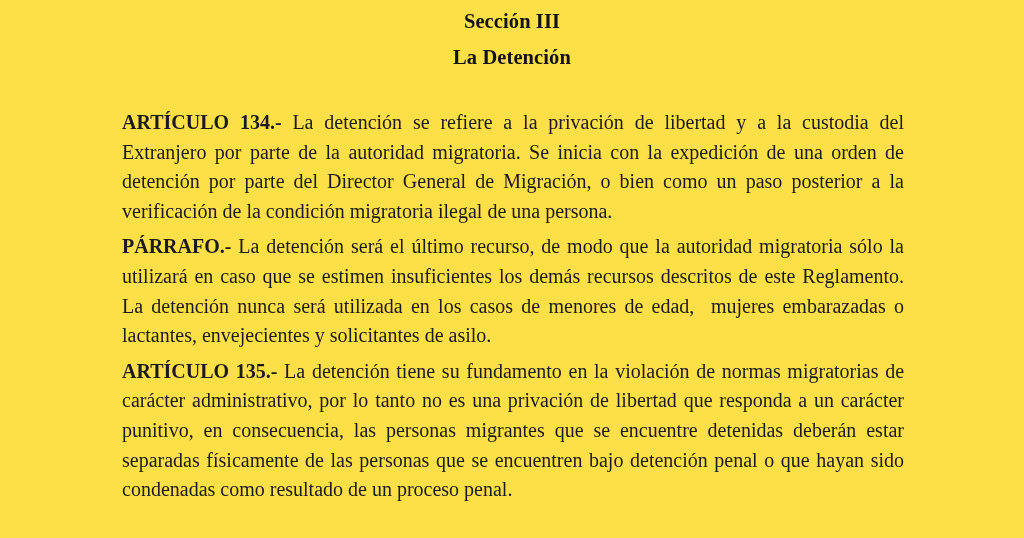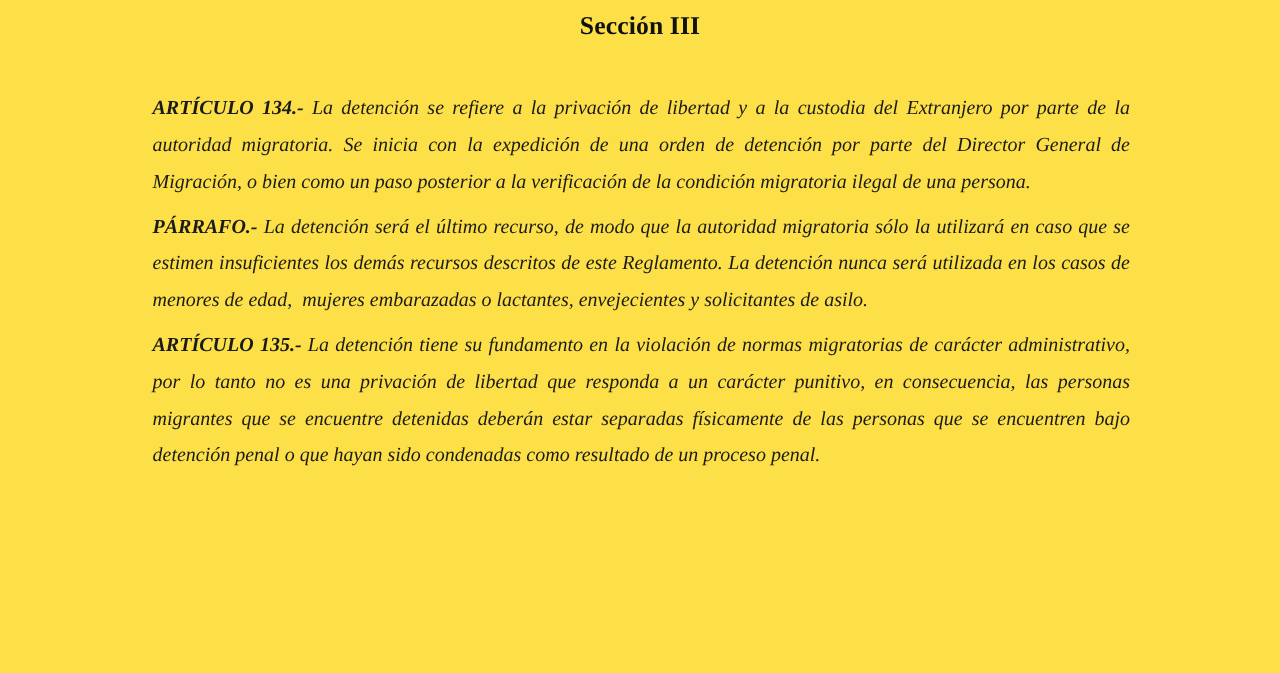--- a/index.html
+++ b/index.html
@@ -49,25 +49,24 @@
   .body-block {
     margin-top: 36px;
     padding-left: 122px;
     padding-right: 104px;
   }
 
   p.para {
     margin: 0 16px 6px 0;
     text-align: justify;
     text-justify: inter-word;
-    font-size: 16px;
+    font-size: 20px;
     line-height: 29.6px;
     color: #1a1a1a;
     hyphens: none;
-    font-style: italic;
   }
 
   p.para:last-child {
     margin-bottom: 0;
   }
 
   .lead {
     font-weight: bold;
   }
 
@@ -76,20 +75,21 @@
     white-space: pre-wrap;
   }
 </style>
 </head>
 <body>
 
 <div class="page">
 
   <div class="headings">
     <div class="heading section-heading">Sección III</div>
+    <div class="heading subsection-heading">La Detención</div>
   </div>
 
   <div class="body-block">
 
     <p class="para">
       <span class="lead">ARTÍCULO 134.-</span><span class="runtext"> La detención se refiere a la privación de libertad y a la custodia del Extranjero por parte de la autoridad migratoria. Se inicia con la expedición de una orden de detención por parte del Director General de Migración, o bien como un paso posterior a la verificación de la condición migratoria ilegal de una persona.</span>
     </p>
 
     <p class="para">
       <span class="lead">PÁRRAFO.-</span><span class="runtext"> La detención será el último recurso, de modo que la autoridad migratoria sólo la utilizará en caso que se estimen insuficientes los demás recursos descritos de este Reglamento. La detención nunca será utilizada en los casos de menores de edad,  mujeres embarazadas o lactantes, envejecientes y solicitantes de asilo.</span>

